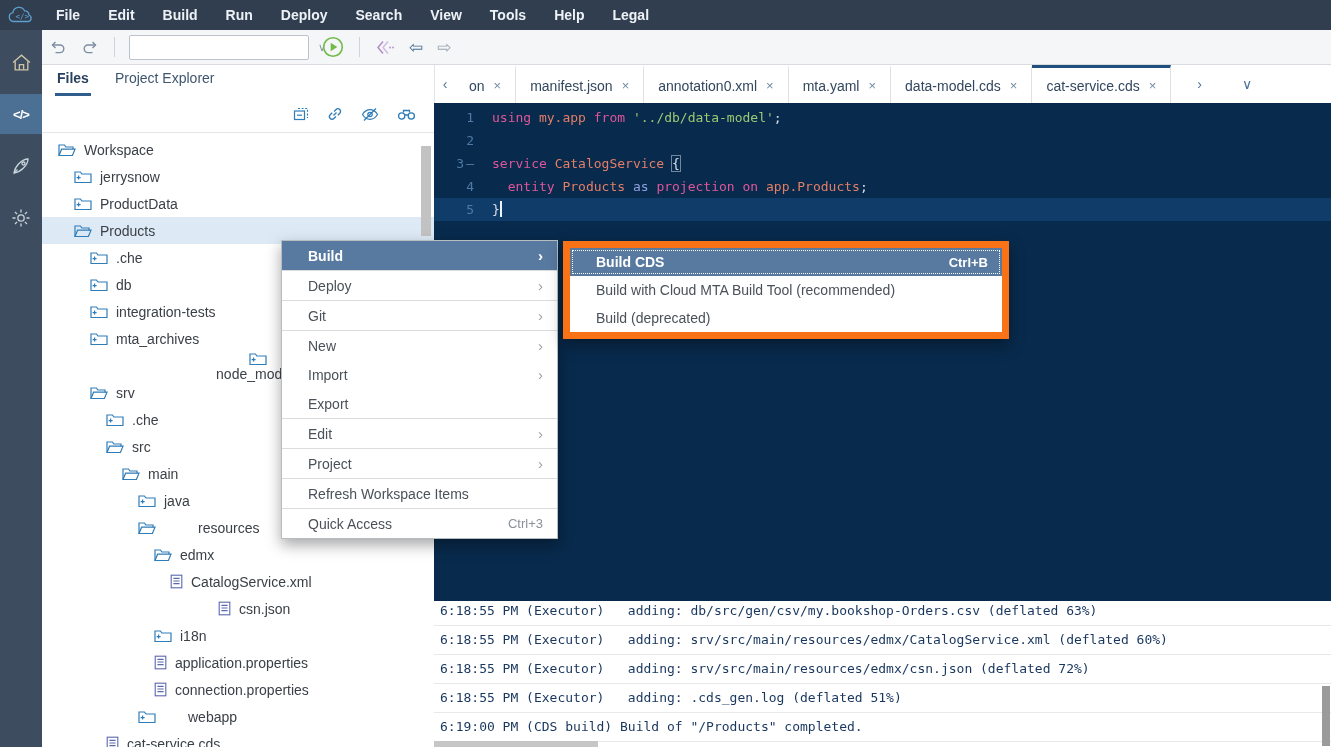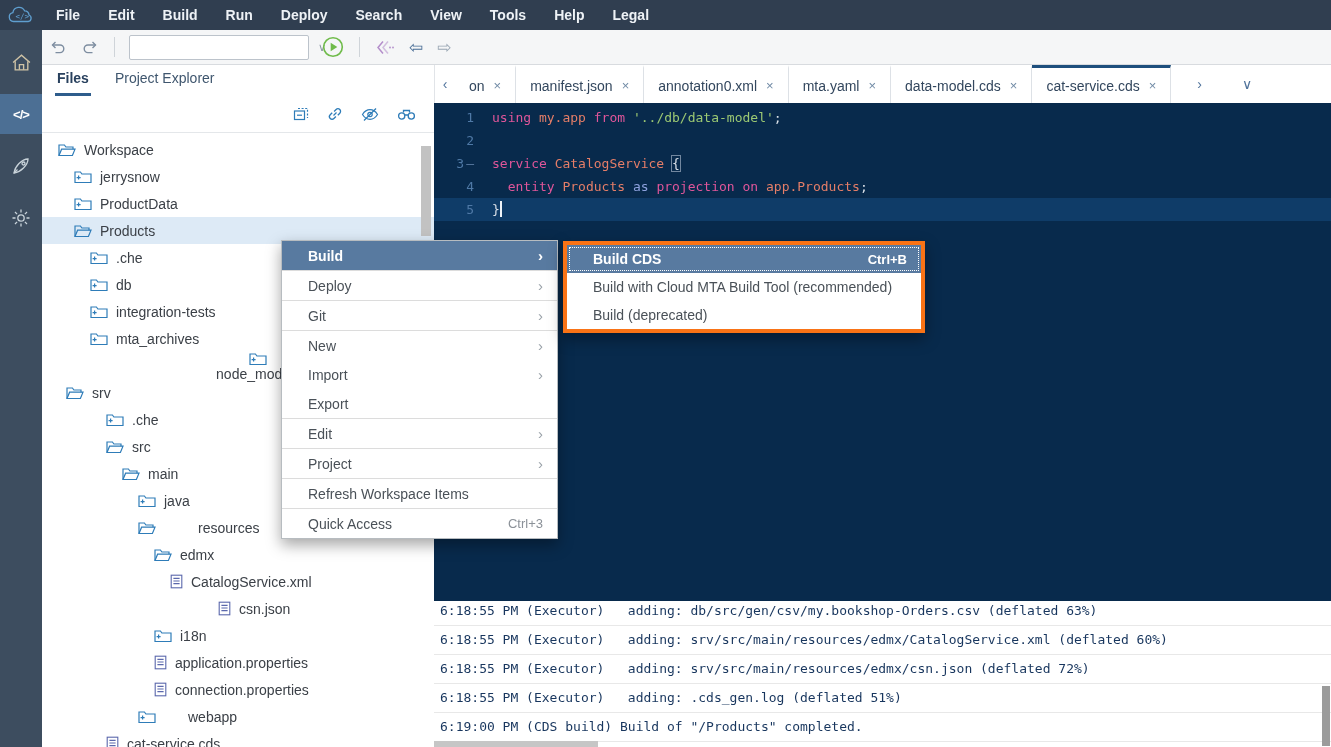--- a/index.html
+++ b/index.html
@@ -64,21 +64,21 @@
   
   .cmenu{position:absolute;left:281px;top:240px;width:277px;background:#fff;border:1px solid #b7bcc0;
          box-shadow:0 6px 14px rgba(0,0,0,.35);z-index:50;box-sizing:border-box;}
   .cm-row{height:29px;display:flex;align-items:center;padding:0 14px 0 26px;font-size:14px;color:#4a5158;}
   .cm-row .lbl{flex:1;}
   .cm-row .arr{color:#9aa2a9;font-size:15px;}
   .cm-row .sc{color:#8b9198;font-size:13px;}
   .cm-row.hl{background:#587aa0;color:#fff;font-weight:600;}
   .cm-row.hl .arr{color:#fff;}
   .cm-sep{height:1px;background:#dcdcdc;}
-  .smenu{position:absolute;left:563px;top:241px;width:362px;background:#fff;border:4px solid #f97316;
+  .smenu{position:absolute;left:563px;top:241px;width:446px;background:#fff;border:7px solid #f97316;
          box-shadow:0 6px 14px rgba(0,0,0,.35);z-index:51;box-sizing:border-box;}
   .sm-row{height:28px;display:flex;align-items:center;padding:0 14px 0 26px;font-size:14px;color:#4a5158;}
   .sm-row .lbl{flex:1;}
   .sm-row .sc{color:#8b9198;font-size:13px;}
   .sm-row.hl{background:#587aa0;color:#fff;font-weight:600;outline:1px dotted #fff;outline-offset:-3px;}
   .sm-row.hl .sc{color:#fff;}
   svg{display:block;}
 </style>
 </head>
 <body>
@@ -285,21 +285,21 @@
         </div>
         <div class="tree-row" style="padding-left: 48px; flex-direction: column;">
           <span class="t-ic">
             <svg width="18" height="14" viewBox="0 0 18 14" fill="none" stroke="#2e7cb8" stroke-width="1.2">
               <path d="M1 12.5V2h5.4l1.5 2H17v8.5z"></path>
               <path d="M4.6 5.6v4M2.6 7.6h4"></path>
             </svg>
           </span>
           <span>node_modules</span>
         </div>
-        <div class="tree-row" style="padding-left: 24px;">
+        <div class="tree-row" style="padding-left: 48px;">
           <span class="t-ic">
             <svg width="18" height="14" viewBox="0 0 18 14" fill="none" stroke="#2e7cb8" stroke-width="1.2">
               <path d="M1 12.5V2h5.4l1.5 2H15v2.2"></path>
               <path d="M3.6 6.2H17l-2.6 6.3H1z"></path>
             </svg>
           </span>
           <span>srv</span>
         </div>
         <div class="tree-row" style="padding-left: 64px;">
           <span class="t-ic">

